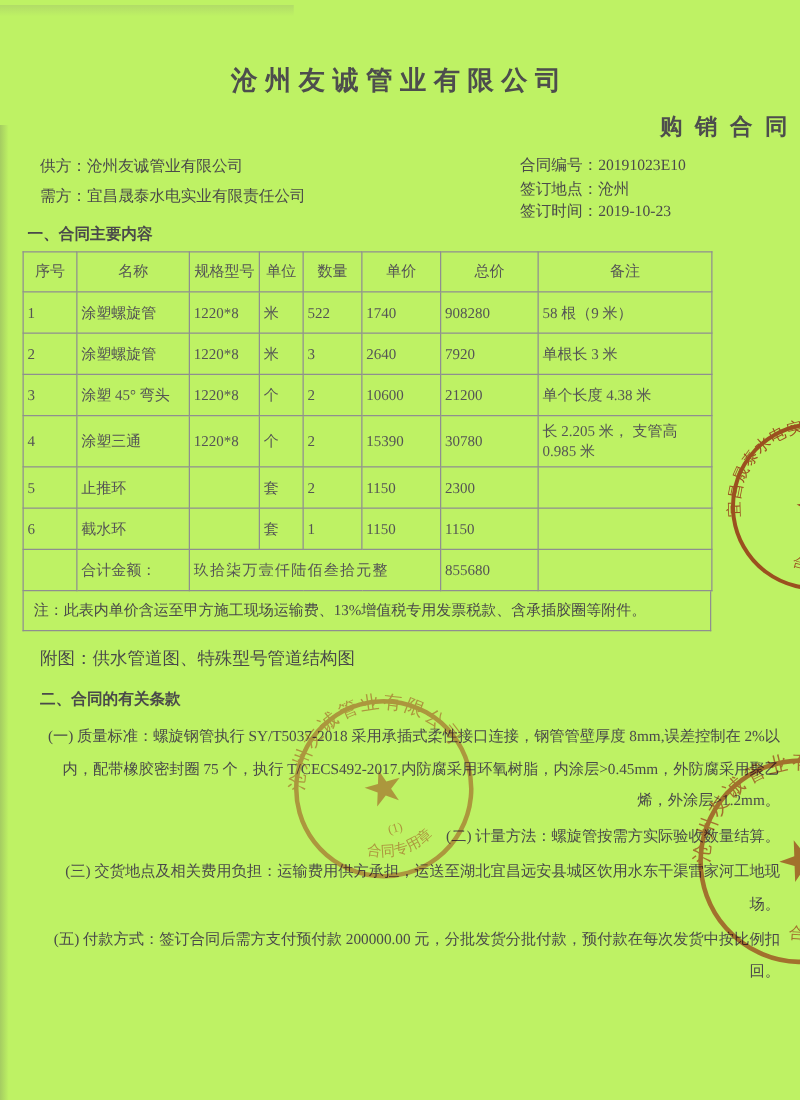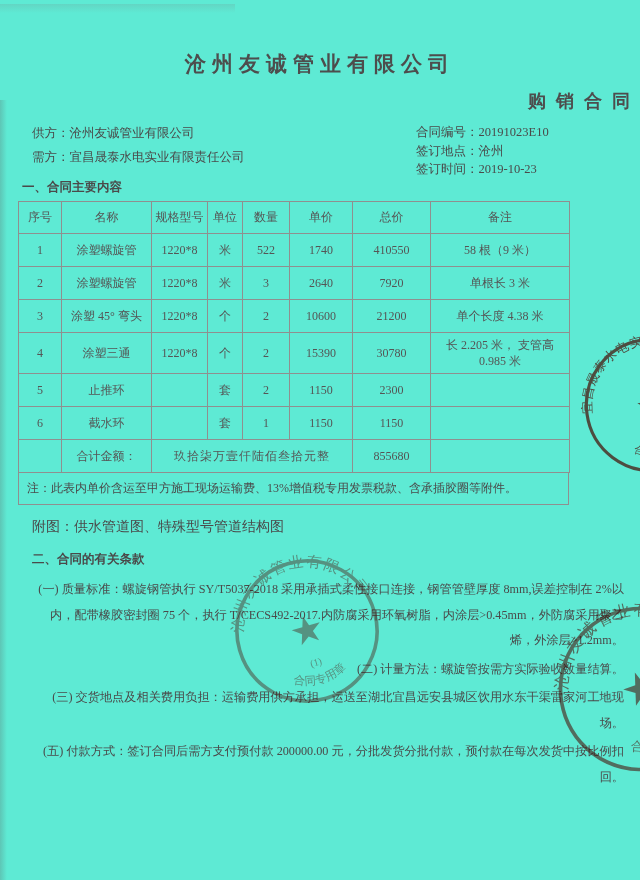--- a/index.html
+++ b/index.html
@@ -1,18 +1,18 @@
 <!DOCTYPE html>
 <html><head>
 <meta charset="utf-8">
 <style>
   html,body { margin:0; padding:0; background:#ffffff; }
   .page {
     position:relative; width:640px; height:880px; overflow:hidden;
-    background:#5eead4;
+    background:#bef264;
     font-family:"Liberation Serif","DejaVu Serif",serif;
     color:#4a4a4a;
   }
   
   .edge-left { position:absolute; left:0; top:100px; bottom:0; width:7px;
     background:linear-gradient(to right, rgba(90,90,90,.25), rgba(0,0,0,0)); }
   .edge-top { position:absolute; left:0; top:4px; width:235px; height:9px;
     background:linear-gradient(to bottom, rgba(120,120,120,.18), rgba(0,0,0,0)); }
 
   .doc-title { margin:0; padding-top:50px; text-align:center;
@@ -21,21 +21,21 @@
     font-size:18px; font-weight:600; letter-spacing:10px; color:#4d4d4d; }
 
   .info-block { position:relative; margin:10px 22px 0 32px; font-size:12.5px; height:52px; }
   .party-supplier { position:absolute; left:0; top:2px; }
   .party-buyer { position:absolute; left:0; top:26px; }
   .meta-block { position:absolute; left:384px; top:0; line-height:18.5px; }
 
   .sec-title { margin:4px 0 0 22px; font-size:12.5px; font-weight:600; color:#4a4a4a; }
 
   table.items { border-collapse:collapse; margin:5px 0 0 18px; width:551px;
-    font-size:12px; text-align:center; color:#555; table-layout:fixed; }
+    font-size:12px; color:#555; table-layout:fixed; }
   table.items th, table.items td { border:1px solid #8f8f8f; padding:2px 3px;
     font-weight:normal; overflow:hidden; }
   table.items th { height:27px; }
   table.items td { height:28px; }
   tr.tall td { height:36px; line-height:16px; }
   td.words { letter-spacing:1px; }
 
   .note-box { margin-left:18px; width:533px; border:1px solid #8f8f8f; border-top:none;
     padding:7px 8px; font-size:12px; color:#4a4a4a; }
 
@@ -102,21 +102,21 @@
       <th>总价</th>
       <th>备注</th>
     </tr>
     <tr>
       <td>1</td>
       <td>涂塑螺旋管</td>
       <td>1220*8</td>
       <td>米</td>
       <td>522</td>
       <td>1740</td>
-      <td>410550</td>
+      <td>908280</td>
       <td>58 根（9 米）</td>
     </tr>
     <tr>
       <td>2</td>
       <td>涂塑螺旋管</td>
       <td>1220*8</td>
       <td>米</td>
       <td>3</td>
       <td>2640</td>
       <td>7920</td>

